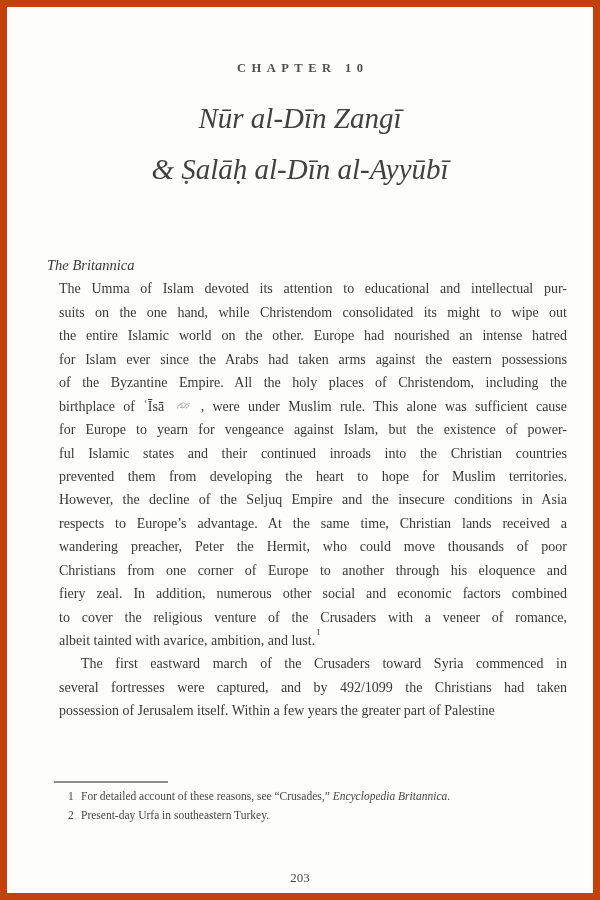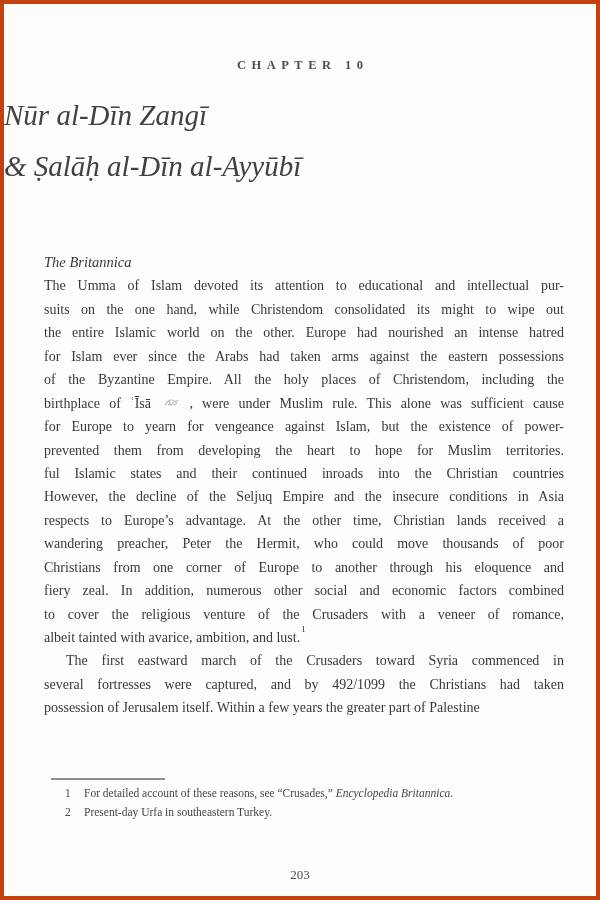--- a/index.html
+++ b/index.html
@@ -4,21 +4,21 @@
 <style>
   html, body { margin: 0; padding: 0; }
   body { background: #ffffff; }
 
   .page {
     position: relative;
     width: 600px;
     height: 900px;
     box-sizing: border-box;
     background: #fdfdfc;
-    border: 4px solid #c2410c;
+    border: 7px solid #c2410c;
     font-family: "Liberation Serif", "DejaVu Serif", serif;
     color: #3a3a3a;
     overflow: hidden;
   }
 
   .chapter-label {
     position: absolute;
     top: 54px; left: 0;
     width: 100%;
     text-align: center;
@@ -26,21 +26,21 @@
     font-weight: 700;
     letter-spacing: 5.5px;
     text-indent: 5.5px;
     color: #4e4e4e;
   }
 
   .title-block {
     position: absolute;
     top: 86px; left: 0;
     width: 100%;
-    text-align: left;
+    text-align: center;
     font-style: italic;
     font-size: 29px;
     line-height: 51px;
     color: #414141;
   }
 
   .text-block {
     position: absolute;
     top: 247px; left: 40px;
     width: 520px;
@@ -53,20 +53,21 @@
     font-style: italic;
     font-size: 14.5px;
   }
 
   .bline {
     text-align: justify;
     -moz-text-align-last: justify;
     text-align-last: justify;
     height: 23.45px;
     overflow: visible;
+    margin-left: 12px;
   }
   .bline.last {
     -moz-text-align-last: left;
     text-align-last: left;
   }
   .bline.indent { padding-left: 22px; }
 
   sup.fn-ref {
     font-size: 9px;
     line-height: 0;
@@ -93,21 +94,21 @@
   .footnotes {
     position: absolute;
     top: 780px; left: 61px;
     width: 492px;
     font-size: 11.5px;
     line-height: 18.8px;
     color: #464646;
   }
   .footnote { display: flex; }
   .fn-num { flex: none; width: 13px; text-align: left; }
-  .fn-text { margin-left: 6px; }
+  .fn-text { }
   .fn-text i { font-style: italic; }
 
   .page-number {
     position: absolute;
     top: 841px; left: 0;
     width: 100%;
     text-align: center;
     font-size: 13px;
     color: #4a4a4a;
     margin-top: 22px;
@@ -134,24 +135,24 @@
         <div class="bline"><span>for Islam ever since the Arabs had taken arms against the eastern possessions</span></div>
         <div class="bline"><span>of the Byzantine Empire. All the holy places of Christendom, including the</span></div>
         <div class="bline"><span>birthplace of ʿĪsā</span>
   <span class="honorific"><svg viewBox="0 0 20 12" width="15" height="10" aria-hidden="true">
               <path d="M2 9 C3 5,5 3,7 4 C9 5,8 8,6 8 C9 9,12 8,13 5 C13.5 3.5,15 3,16 4 C17.5 5.3,16 8.2,13.5 8.6" fill="none" stroke="#9e9e9e" stroke-width="1.3" stroke-linecap="round"></path>
               <path d="M4 5.2 C6.5 1.8,10.5 1.2,12.5 2.6" fill="none" stroke="#9e9e9e" stroke-width="1.1" stroke-linecap="round"></path>
               <circle cx="17.6" cy="2.6" r="0.9" fill="#9e9e9e"></circle>
             </svg></span>
 <span>, were under Muslim rule. This alone was sufficient cause</span></div>
         <div class="bline"><span>for Europe to yearn for vengeance against Islam, but the existence of power-</span></div>
+        <div class="bline"><span>ful Islamic states and their continued inroads into the Christian countries</span></div>
         <div class="bline"><span>prevented them from developing the heart to hope for Muslim territories.</span></div>
-        <div class="bline"><span>ful Islamic states and their continued inroads into the Christian countries</span></div>
         <div class="bline"><span>However, the decline of the Seljuq Empire and the insecure conditions in Asia</span></div>
-        <div class="bline"><span>respects to Europe’s advantage. At the other time, Christian lands received a</span></div>
+        <div class="bline"><span>respects to Europe’s advantage. At the same time, Christian lands received a</span></div>
         <div class="bline"><span>wandering preacher, Peter the Hermit, who could move thousands of poor</span></div>
         <div class="bline"><span>Christians from one corner of Europe to another through his eloquence and</span></div>
         <div class="bline"><span>fiery zeal. In addition, numerous other social and economic factors combined</span></div>
         <div class="bline"><span>to cover the religious venture of the Crusaders with a veneer of romance,</span></div>
         <div class="bline last"><span>albeit tainted with avarice, ambition, and lust.</span><sup class="fn-ref">1</sup></div>
         <div class="bline indent"><span>The first eastward march of the Crusaders toward Syria commenced in</span></div>
         <div class="bline"><span>several fortresses were captured, and by 492/1099 the Christians had taken</span></div>
         <div class="bline last"><span>possession of Jerusalem itself. Within a few years the greater part of Palestine</span></div>
       </div>
   </div>

